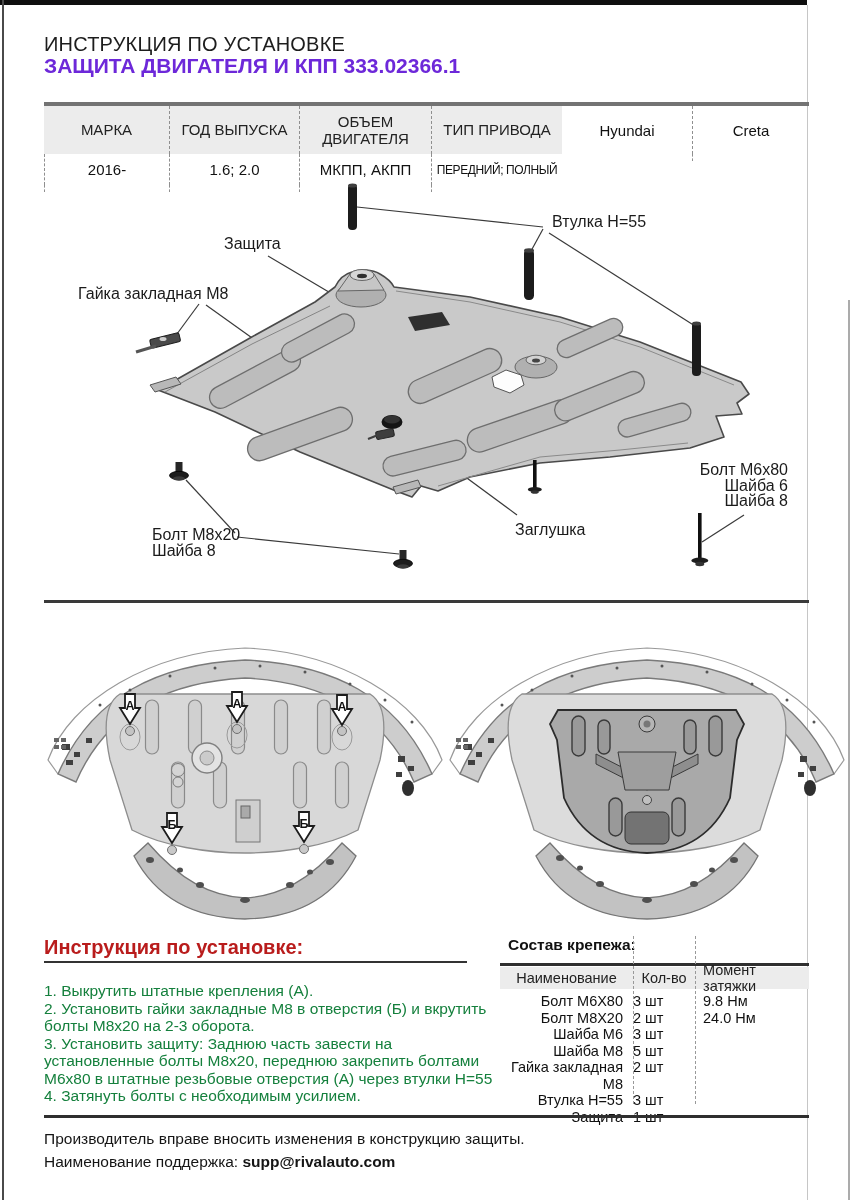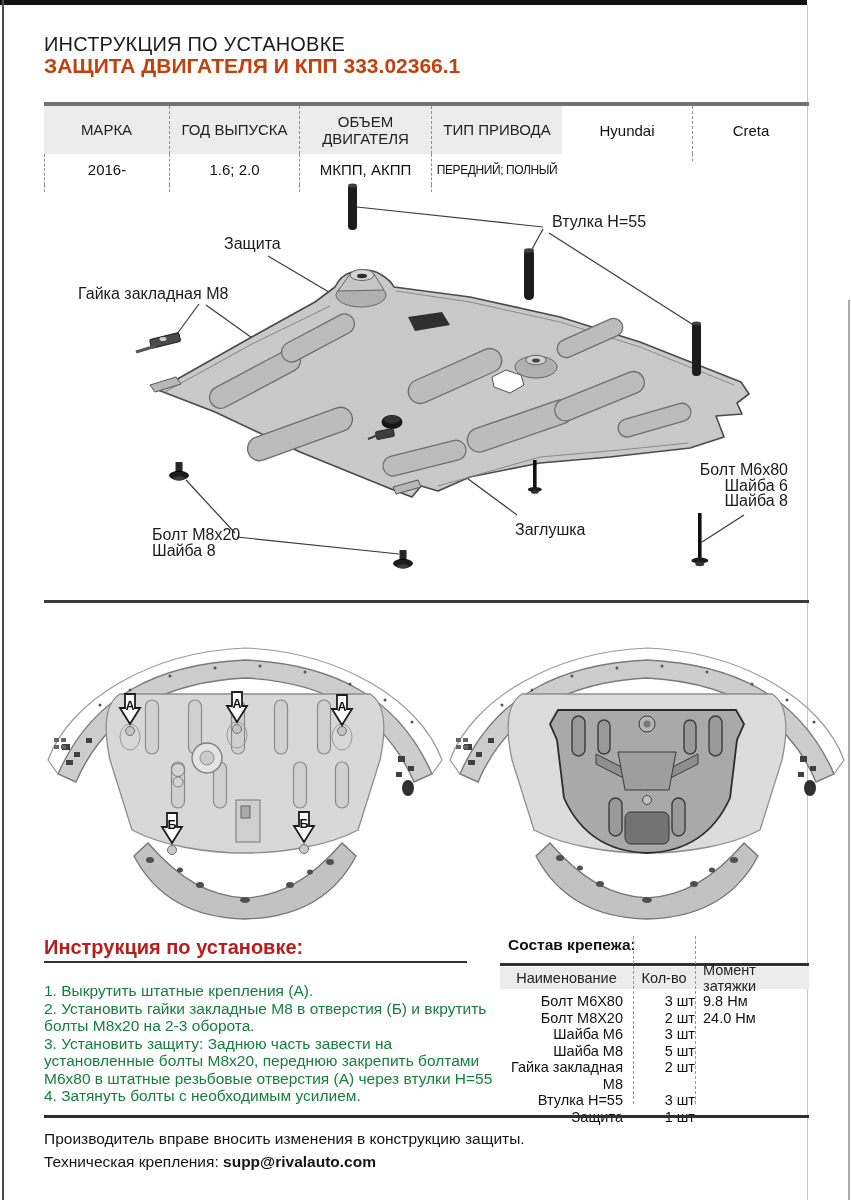--- a/index.html
+++ b/index.html
@@ -8,21 +8,21 @@
   .abs { position:absolute; }
 
   
   .scan-top  { left:0; top:0; width:807px; height:5px; background:#0f0f0f; }
   .scan-left { left:2px; top:0; width:2px; height:1200px; background:#4a4a4a; }
   .scan-r1   { left:807px; top:5px; width:1px; height:1195px; background:#c6c6c6; }
   .scan-r2   { left:848px; top:300px; width:2px; height:900px; background:#ababab; }
 
   
   .t1 { left:44px; top:33px; font-size:20px; letter-spacing:.2px; color:#1d1d1d; }
-  .t2 { left:44px; top:54px; font-size:21px; font-weight:bold; color:#c2410c; }
+  .t2 { left:44px; top:54px; font-size:21px; font-weight:bold; color:#6d28d9; }
 
   
   .vt { left:44px; top:102px; width:765px; border-top:4px solid #737373; }
   .vt-grid { display:grid; grid-template-columns:125px 130px 132px 131px 130px 117px; }
   .vt-h { background:#ececec; min-height:48px; display:flex; align-items:center; justify-content:center;
           text-align:center; font-size:15px; line-height:17.5px; color:#222; padding:2px 8px; box-sizing:border-box; }
   .vt-c { min-height:31px; display:flex; align-items:center; justify-content:center; font-size:15px; color:#111; }
   .vt-s { height:7px; }
   .bl { border-left:1px dashed #8f8f8f; }
   .narrow { font-size:12px; letter-spacing:-.4px; }
@@ -43,21 +43,21 @@
   .hw-head { font-size:15.5px; font-weight:bold; padding-left:8px; color:#111; }
   .hw-rule { position:absolute; left:0; top:27px; width:309px; height:2.5px; background:#2f2f2f; }
   .hw-grid { display:grid; grid-template-columns:133px 62px 114px; }
   .hw-hdr { position:absolute; left:0; top:31px; width:309px; }
   .hw-hdr .hw-grid > div { background:#ececec; font-size:14.5px; color:#222; height:22px;
                            display:flex; align-items:center; justify-content:center; }
   .hw-hdr .hw-grid > div:last-child { justify-content:flex-start; padding-left:8px; box-sizing:border-box; }
   .hw-rows { position:absolute; left:0; top:57px; width:309px; }
   .hw-row > div { font-size:14.5px; line-height:16.5px; color:#111; }
   .hw-name { text-align:right; padding-right:10px; box-sizing:border-box; }
-  .hw-qty  { text-align:right; }
+  .hw-qty  { text-align:left; }
   .hw-trq  { text-align:left; padding-left:8px; box-sizing:border-box; }
   .hw-dash { position:absolute; top:0; height:168px; border-left:1px dashed #999; }
 
   .bot-rule { left:44px; top:1115px; width:765px; height:2.5px; background:#2f2f2f; }
 
   
   .foot { left:44px; top:1130px; font-size:15.5px; line-height:17px; color:#151515; }
   .foot .l2 { margin-top:6px; }
   .foot b { font-weight:bold; }
 
@@ -420,16 +420,16 @@
       </div>
     </div>
     <div class="hw-dash" style="left:133px;"></div>
     <div class="hw-dash" style="left:195px;"></div>
   </div>
 
   <div class="abs bot-rule"></div>
 
   <div class="abs foot">
     <div>Производитель вправе вносить изменения в конструкцию защиты.</div>
-    <div class="l2"><span>Техническая крепления: </span><b>supp@rivalauto.com</b></div>
+    <div class="l2"><span>Наименование поддержка: </span><b>supp@rivalauto.com</b></div>
   </div>
 
 </div>
 
 </body></html>

